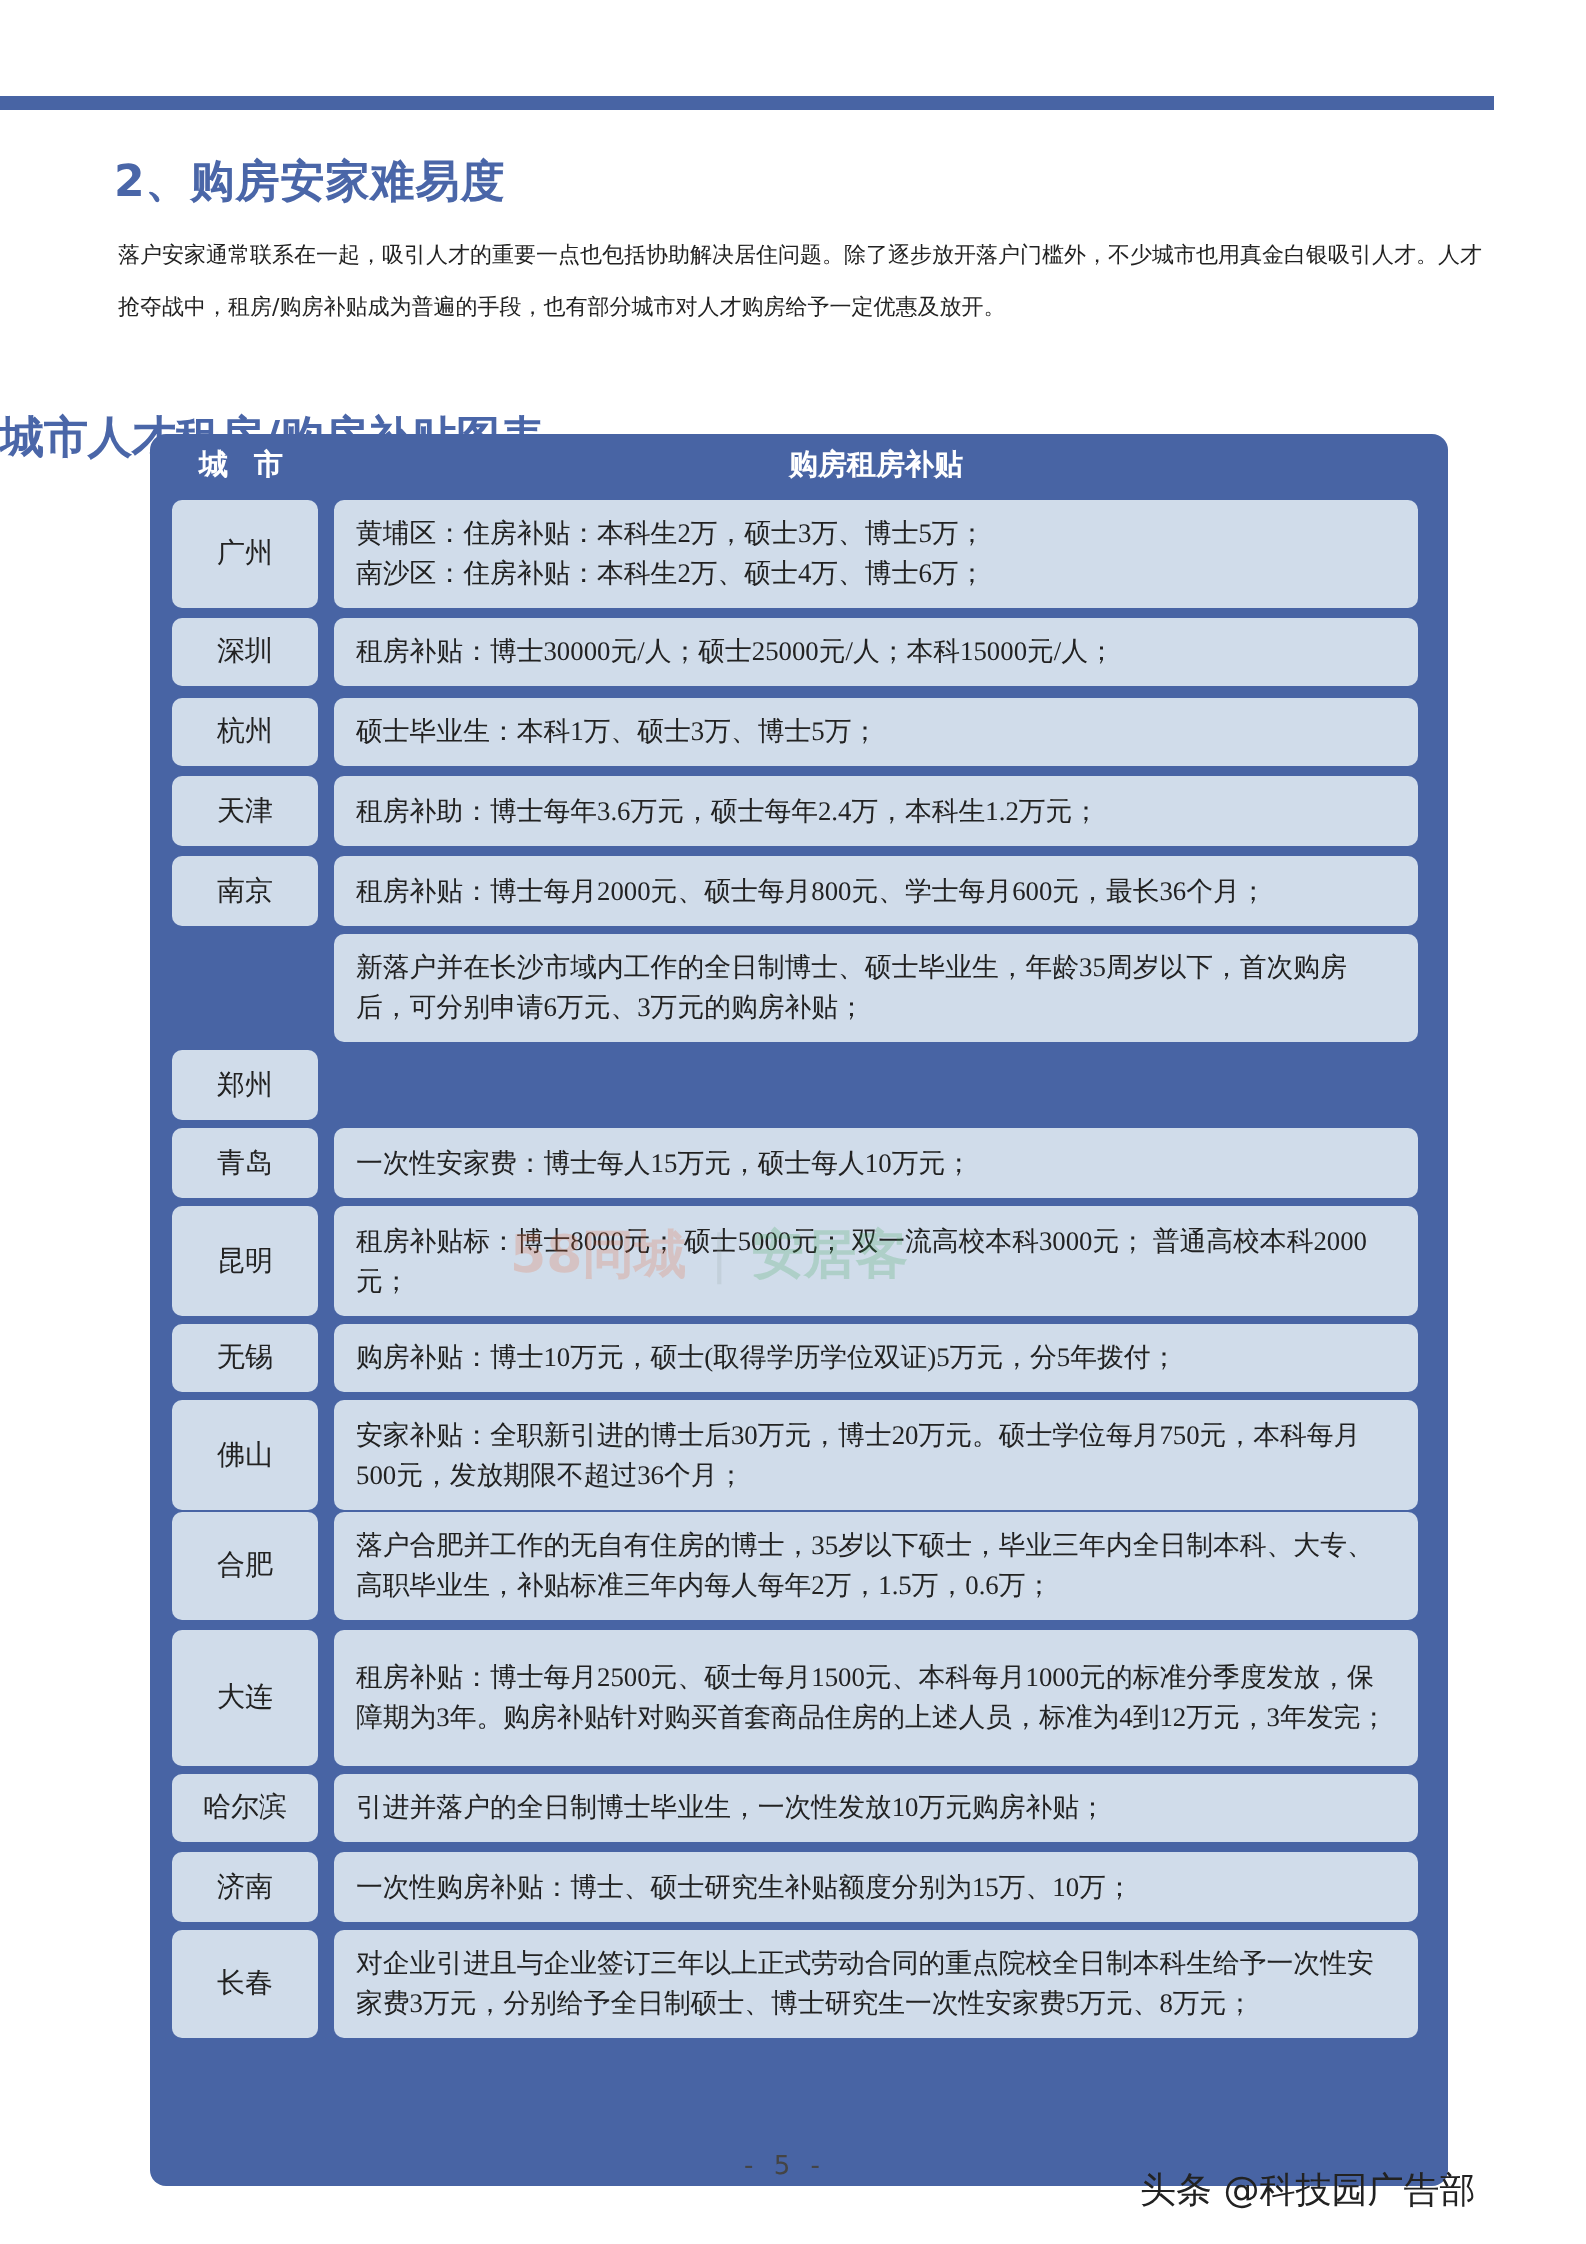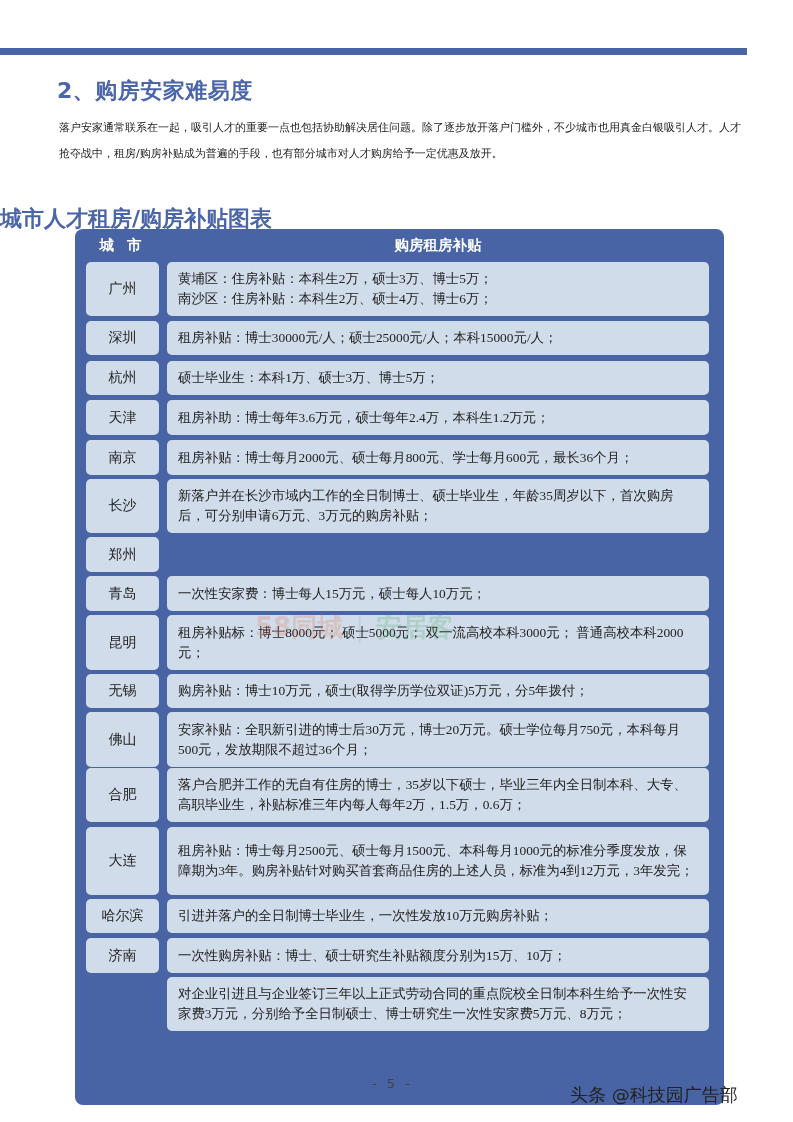--- a/index.html
+++ b/index.html
@@ -2,21 +2,21 @@
 <html><head>
 <meta charset="utf-8">
 <style>
   html, body { margin:0; padding:0; }
   body { width:793px; height:1122px; background:#ffffff; position:relative; overflow:hidden;
          font-family:"DejaVu Sans", "Liberation Sans", sans-serif; color:#222; }
   .top-bar { position:absolute; left:0; top:48px; width:747px; height:7px; background:#4864a4; }
   .section-title { position:absolute; left:57px; top:76px; font-size:22px; font-weight:bold; color:#4a66a8; letter-spacing:0.5px; }
   .intro { position:absolute; left:59px; top:115px; width:690px; font-size:11px; line-height:26px; color:#222; }
   .table-title { position:absolute; left:0; width:793px; top:204px; font-size:22px; font-weight:bold; color:#4a66a8; }
-  .table-panel { position:absolute; left:75px; top:229px; width:649px; height:876px; background:#4864a4; border-radius:8px; }
+  .table-panel { position:absolute; left:75px; top:217px; width:649px; height:876px; background:#4864a4; border-radius:8px; }
   .hdr { position:absolute; top:0; height:33px; line-height:33px; color:#fff; font-weight:bold; font-size:14.5px; text-align:center; }
   .hdr-city { left:11px; width:73px; letter-spacing:4px; }
   .hdr-sub { left:92px; width:542px; }
   .cell { position:absolute; background:#d0dcea; border-radius:5px; box-sizing:border-box; display:flex; align-items:center; }
   .cell-city { left:11px; width:73px; justify-content:center; font-size:14px; color:#222; }
   .cell-desc { left:92px; width:542px; padding:0 11px; font-size:13.4px; line-height:20px; color:#222;font-family:Liberation Serif, serif; }
   .watermark { position:absolute; left:255px; top:610px; font-size:26px; font-weight:bold; opacity:0.22; pointer-events:none; white-space:nowrap; }
   .watermark .wm-a { color:#e86a3c; }
   .watermark .wm-b { color:#9aa; margin:0 12px; font-weight:normal; }
   .watermark .wm-c { color:#3aa655; }
@@ -45,21 +45,20 @@
 
   <div class="cell cell-city" style="top:132px;height:34px">杭州</div>
   <div class="cell cell-desc" style="top:132px;height:34px">硕士毕业生：本科1万、硕士3万、博士5万；</div>
 
   <div class="cell cell-city" style="top:171px;height:35px">天津</div>
   <div class="cell cell-desc" style="top:171px;height:35px">租房补助：博士每年3.6万元，硕士每年2.4万，本科生1.2万元；</div>
 
   <div class="cell cell-city" style="top:211px;height:35px">南京</div>
   <div class="cell cell-desc" style="top:211px;height:35px">租房补贴：博士每月2000元、硕士每月800元、学士每月600元，最长36个月；</div>
 
-  <div class="cell cell-city" style="top:250px;height:54px">长沙</div>
   <div class="cell cell-desc" style="top:250px;height:54px">新落户并在长沙市域内工作的全日制博士、硕士毕业生，年龄35周岁以下，首次购房后，可分别申请6万元、3万元的购房补贴；</div>
 
   <div class="cell cell-city" style="top:308px;height:35px">郑州</div>
 
   <div class="cell cell-city" style="top:347px;height:35px">青岛</div>
   <div class="cell cell-desc" style="top:347px;height:35px">一次性安家费：博士每人15万元，硕士每人10万元；</div>
 
   <div class="cell cell-city" style="top:386px;height:55px">昆明</div>
   <div class="cell cell-desc" style="top:386px;height:55px">租房补贴标：博士8000元； 硕士5000元； 双一流高校本科3000元； 普通高校本科2000元；</div>
 
@@ -74,20 +73,21 @@
 
   <div class="cell cell-city" style="top:598px;height:68px">大连</div>
   <div class="cell cell-desc" style="top:598px;height:68px">租房补贴：博士每月2500元、硕士每月1500元、本科每月1000元的标准分季度发放，保障期为3年。购房补贴针对购买首套商品住房的上述人员，标准为4到12万元，3年发完；</div>
 
   <div class="cell cell-city" style="top:670px;height:34px">哈尔滨</div>
   <div class="cell cell-desc" style="top:670px;height:34px">引进并落户的全日制博士毕业生，一次性发放10万元购房补贴；</div>
 
   <div class="cell cell-city" style="top:709px;height:35px">济南</div>
   <div class="cell cell-desc" style="top:709px;height:35px">一次性购房补贴：博士、硕士研究生补贴额度分别为15万、10万；</div>
 
+  <div class="cell cell-city" style="top:748px;height:54px">长春</div>
   <div class="cell cell-desc" style="top:748px;height:54px">对企业引进且与企业签订三年以上正式劳动合同的重点院校全日制本科生给予一次性安家费3万元，分别给予全日制硕士、博士研究生一次性安家费5万元、8万元；</div>
 </div>
 
 <div class="watermark">
   <span class="wm-a">58同城</span><span class="wm-b">|</span><span class="wm-c">安居客</span>
 </div>
 
 <div class="page-num">- 5 -</div>
 <div class="credit">头条 @科技园广告部</div>
 

